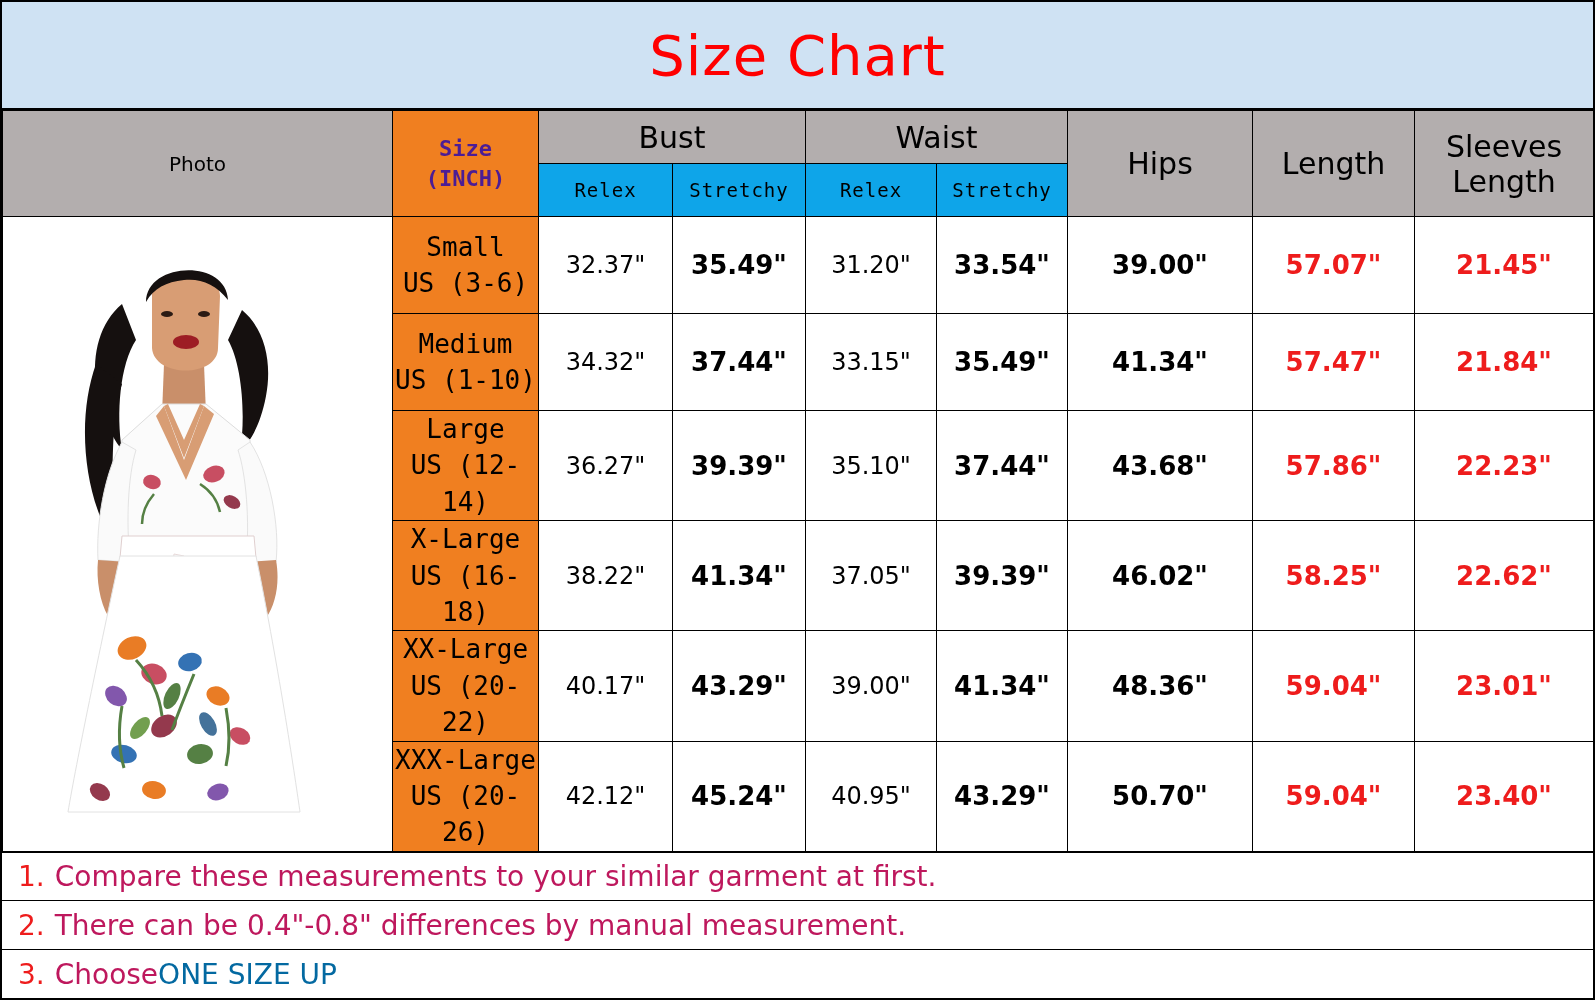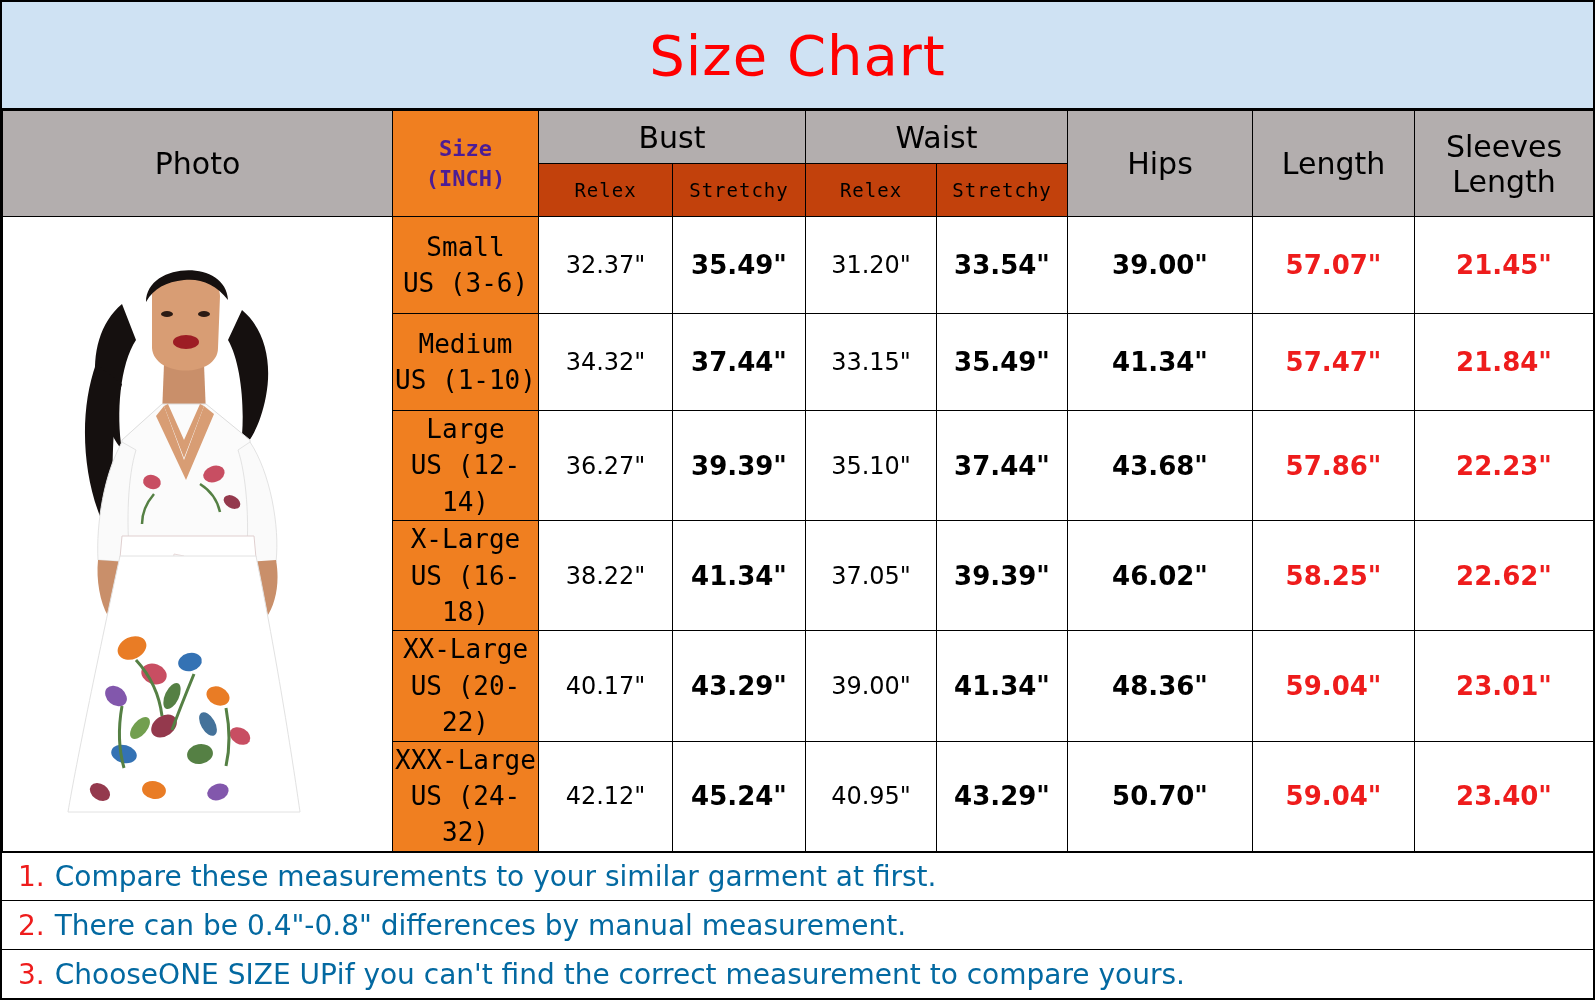--- a/index.html
+++ b/index.html
@@ -54,35 +54,35 @@
     padding: 0;
   }
 
   .hdr-grey {
     background: #b3aeae;
     font-size: 30px;
     font-weight: normal;
     color: #000;
   }
   .hdr-blue {
-    background: #c2410c;
+    background: #0ea5e9;
     font-family: "DejaVu Sans Mono", monospace;
     font-size: 19px;
     font-weight: normal;
     letter-spacing: 1px;
     color: #000;
   }
   .hdr-size {
     background: #f07f20;
     font-family: "DejaVu Sans Mono", monospace;
     font-size: 22px;
     line-height: 1.35;
     color: #4c1d95;
   }
-  .hdr-photo { font-size: 30px; }
+  .hdr-photo { font-size: 20px; }
 
   .size-cell {
     background: #f07f20;
     font-family: "DejaVu Sans Mono", monospace;
     font-size: 26px;
     line-height: 1.4;
     color: #000;
   }
   .v-relax {
     font-size: 24px;
@@ -133,21 +133,21 @@
   }
   .note-row:last-child { border-bottom: none; }
   .note-num {
     color: #ee1c1c;
     font-size: 28px;
     margin-right: 10px;
     white-space: nowrap;
   }
   .note-text {
     font-size: 28px;
-    color: #0369a1;
+    color: #be185d;
   }
   .note-hl { color: #0369a1; }
 
   
   .dress-svg { display: block; }
 </style>
 </head>
 <body>
 
 <div class="page">
@@ -326,21 +326,21 @@
         <td class="v-relax">39.00"</td>
         <td class="v-stretchy">41.34"</td>
         <td class="v-hips">48.36"</td>
         <td class="v-red">59.04"</td>
         <td class="v-red">23.01"</td>
       </tr>
 
       <tr>
         <td class="size-cell">
           <div>XXX-Large</div>
-          <div>US (24-32)</div>
+          <div>US (20-26)</div>
         </td>
         <td class="v-relax" style="height:96px">42.12"</td>
         <td class="v-stretchy">45.24"</td>
         <td class="v-relax">40.95"</td>
         <td class="v-stretchy">43.29"</td>
         <td class="v-hips">50.70"</td>
         <td class="v-red">59.04"</td>
         <td class="v-red">23.40"</td>
       </tr>
     </tbody>
@@ -352,17 +352,16 @@
       <span class="note-text">Compare these measurements to your similar garment at first.</span>
     </div>
     <div class="note-row">
       <span class="note-num">2.</span>
       <span class="note-text">There can be 0.4"-0.8" differences by manual measurement.</span>
     </div>
     <div class="note-row">
       <span class="note-num">3.</span>
       <span class="note-text">Choose </span>
       <span class="note-text note-hl">ONE SIZE UP</span>
-      <span class="note-text"> if you can't find the correct measurement to compare yours.</span>
     </div>
   </div>
 
 </div>
 
 </body></html>

